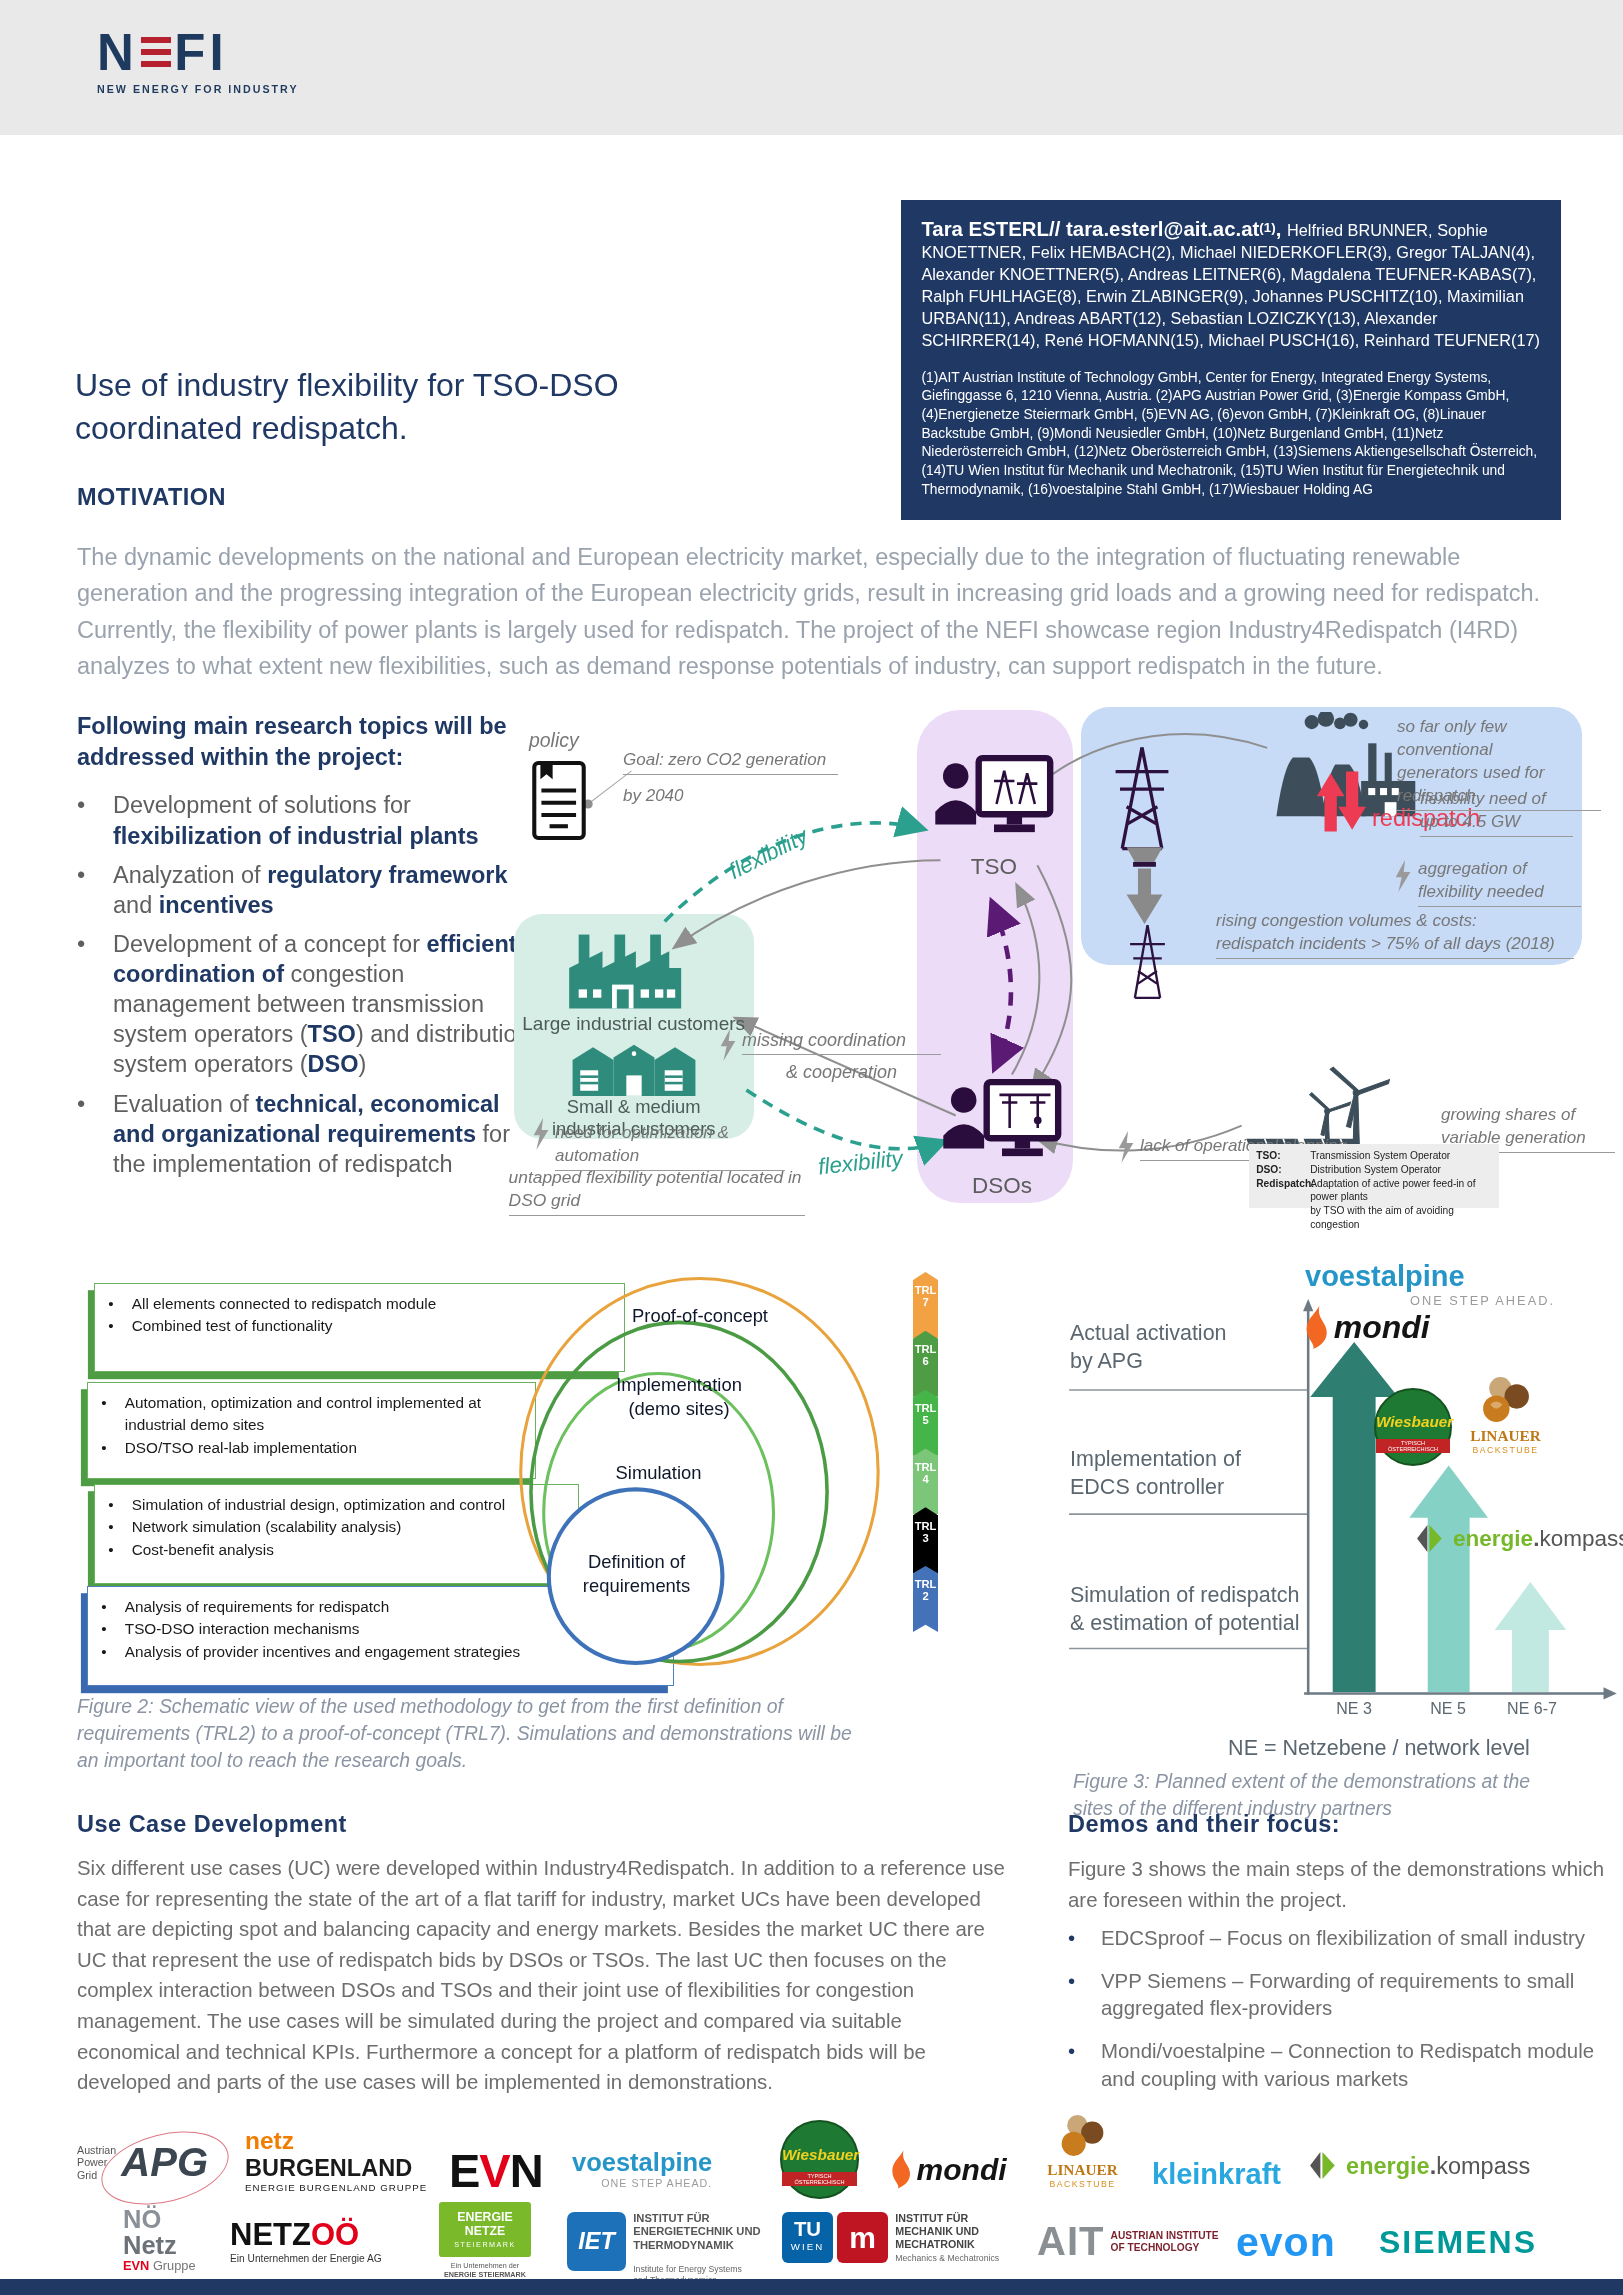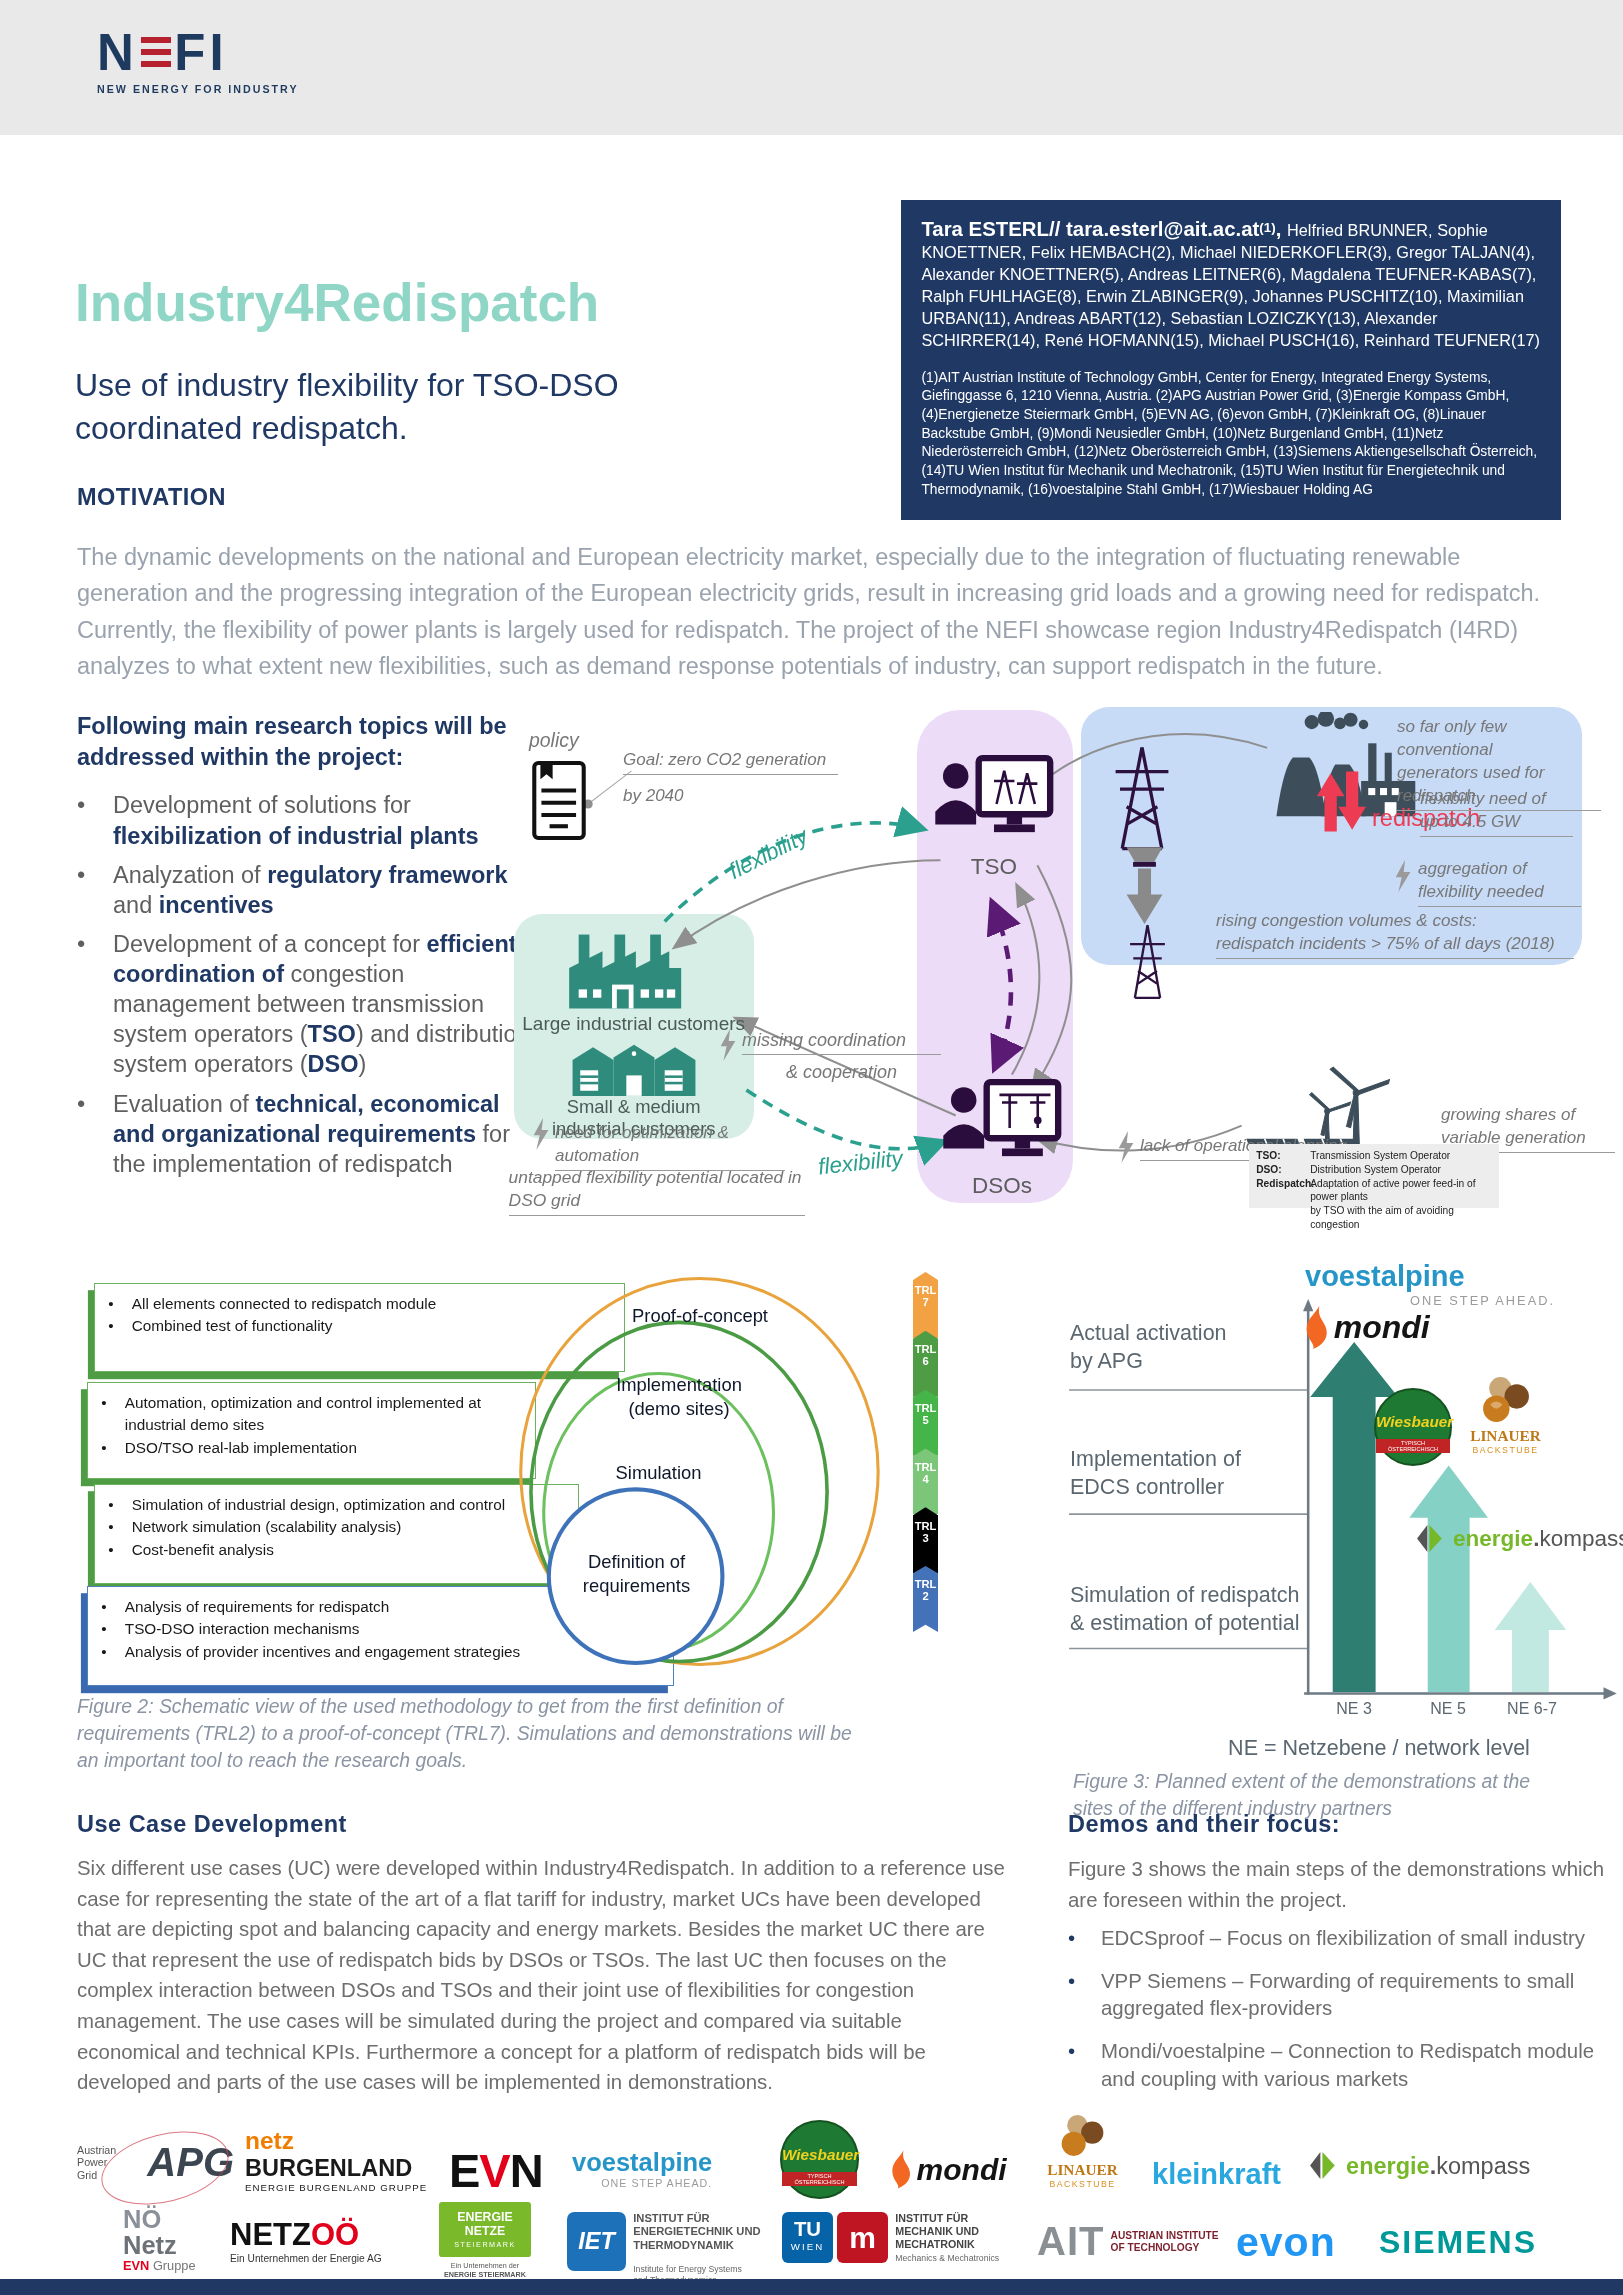--- a/index.html
+++ b/index.html
@@ -84,21 +84,20 @@
         <span class="nefi-e">
           <i></i>
           <i></i>
           <i></i>
         </span>
         <span>FI</span>
       </div>
     <div class="nefi-tag">NEW ENERGY FOR INDUSTRY</div>
   </div>
 
-  <div class="abs t-proj" style="left:75px;top:276px;">Industry4Redispatch</div>
   <div class="abs t-tag navy" style="left:75px;top:364px;width:776px;">
     <span>Use of industry flexibility for TSO-DSO</span><br><span>coordinated redispatch.</span>
   </div>
 
   <div class="abs abox">
     <div><span class="lead">Tara ESTERL// tara.esterl@ait.ac.at</span><sup class="lead" style="font-size:13.3px;">(1)</sup><span class="lead">, </span><span class="names">Helfried BRUNNER, Sophie KNOETTNER, Felix HEMBACH(2), Michael NIEDERKOFLER(3), Gregor TALJAN(4), Alexander KNOETTNER(5), Andreas LEITNER(6), Magdalena TEUFNER-KABAS(7), Ralph FUHLHAGE(8), Erwin ZLABINGER(9), Johannes PUSCHITZ(10), Maximilian URBAN(11), Andreas ABART(12), Sebastian LOZICZKY(13), Alexander SCHIRRER(14), René HOFMANN(15), Michael PUSCH(16), Reinhard TEUFNER(17)</span></div>
     <div class="affil">(1)AIT Austrian Institute of Technology GmbH, Center for Energy, Integrated Energy Systems, Giefinggasse 6, 1210 Vienna, Austria.  (2)APG Austrian Power Grid, (3)Energie Kompass GmbH, (4)Energienetze Steiermark GmbH, (5)EVN AG, (6)evon GmbH, (7)Kleinkraft OG, (8)Linauer Backstube GmbH, (9)Mondi Neusiedler GmbH, (10)Netz Burgenland GmbH,  (11)Netz Niederösterreich GmbH, (12)Netz Oberösterreich GmbH, (13)Siemens Aktiengesellschaft Österreich, (14)TU Wien Institut für Mechanik und Mechatronik, (15)TU Wien Institut für Energietechnik und Thermodynamik, (16)voestalpine Stahl GmbH, (17)Wiesbauer Holding AG</div>
   </div>
 
   <div class="abs h1 navy" style="left:77px;top:484px;">MOTIVATION</div>
@@ -476,21 +475,21 @@
       </li>
     <li>
         <span class="b">•</span>
         <span>Mondi/voestalpine – Connection to Redispatch module and coupling with various markets</span>
       </li>
   </ul>
 
   <div class="lg" style="left:77px;top:2140px;display:flex;align-items:center;">
     <div class="apg-oval"></div>
     <div style="font-size:10.7px;color:#555;line-height:1.15;margin-right:5.1px;"><span>Austrian</span><br><span>Power</span><br><span>Grid</span></div>
-    <div style="font-size:40px;font-weight:800;font-style:italic;color:#3b4651;margin-left:26px;">APG</div>
+    <div style="font-size:40px;font-weight:800;font-style:italic;color:#3b4651;">APG</div>
   </div>
   <div class="lg" style="left:245px;top:2127px;">
     <div style="font-size:24.5px;font-weight:800;color:#f07d00;">netz</div>
     <div style="font-size:23.5px;font-weight:800;color:#1a1a1a;">BURGENLAND</div>
     <div class="sub" style="font-size:9.7px;color:#1a1a1a;">ENERGIE BURGENLAND GRUPPE</div>
   </div>
   <div class="lg" style="left:449px;top:2143px;font-size:47px;font-weight:900;letter-spacing:-1px;">
     <span style="color:#111;">E</span><span style="color:#e2001a;">V</span><span style="color:#111;">N</span>
   </div>
   <div class="lg" style="left:572px;top:2148px;">

